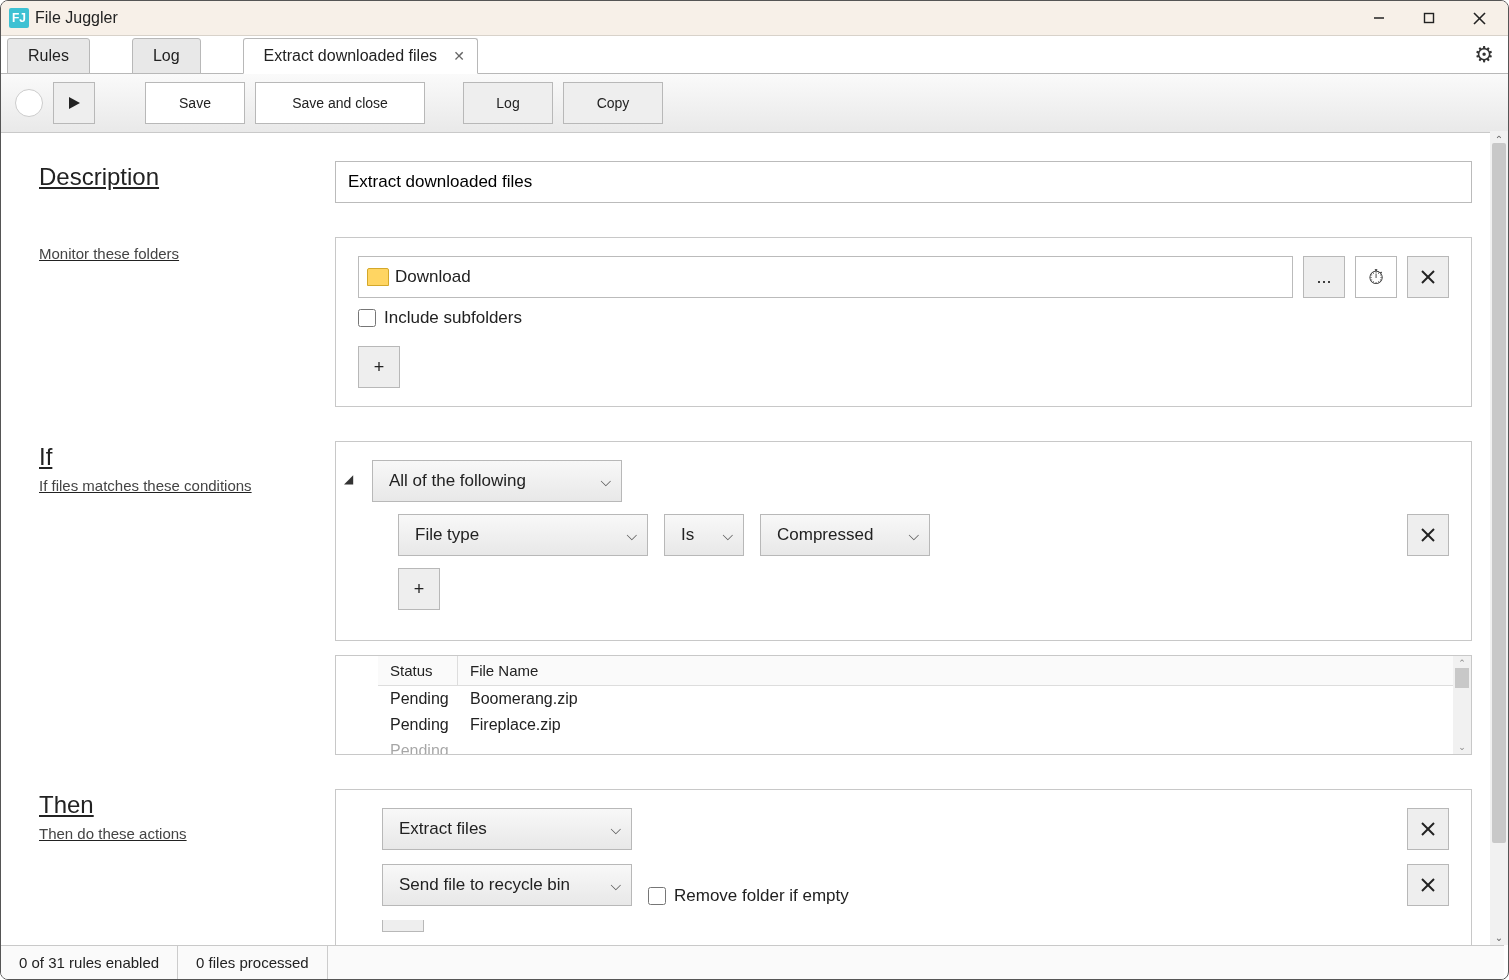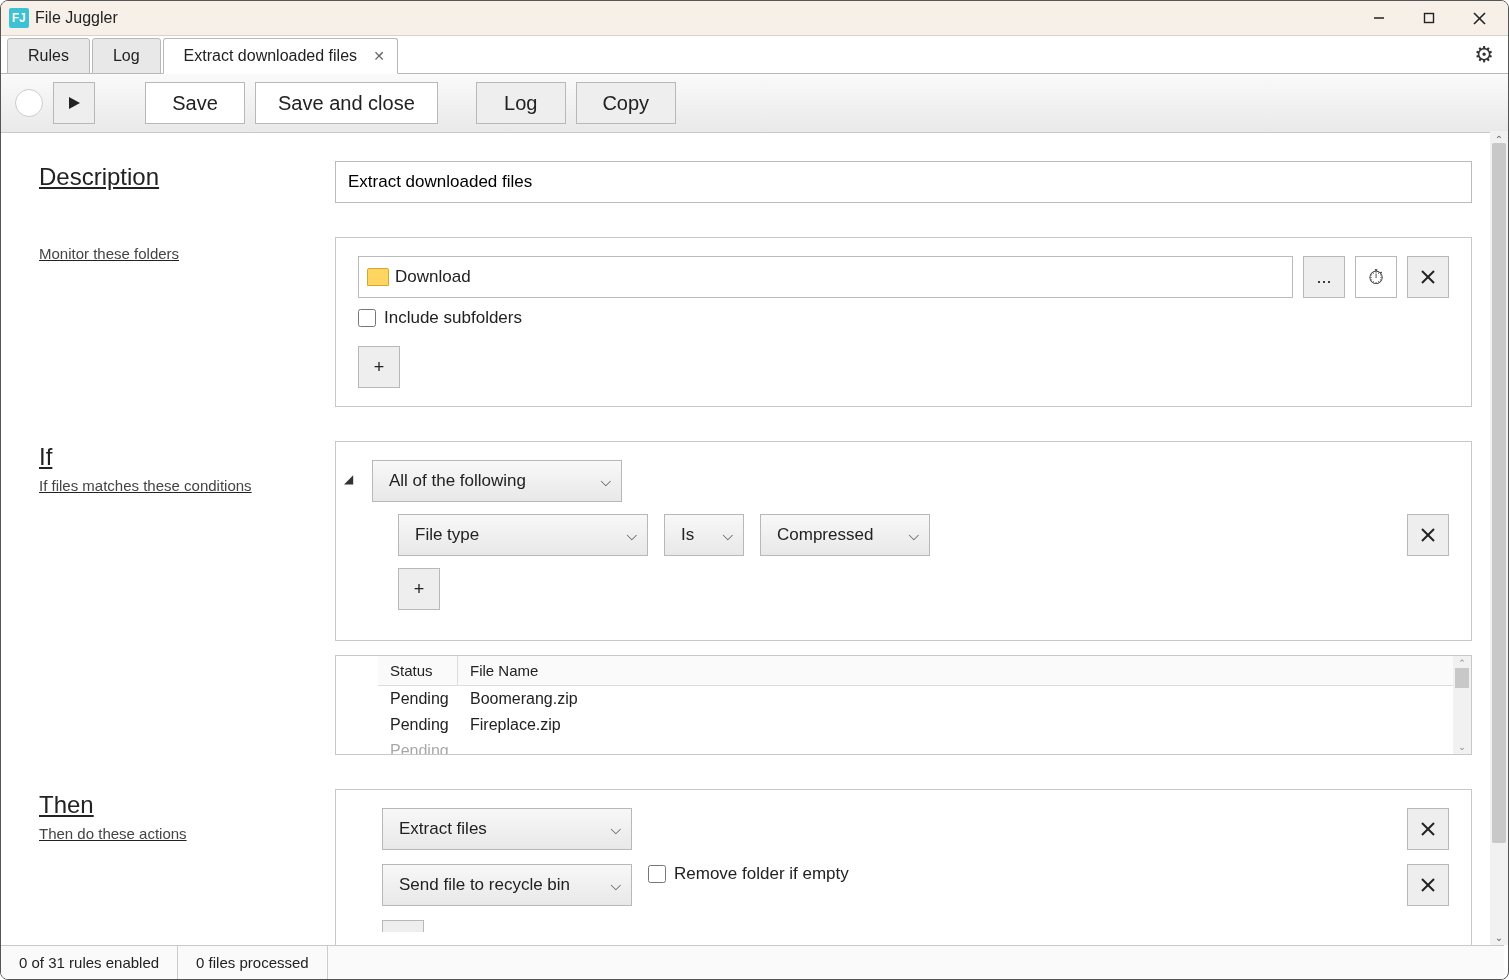--- a/index.html
+++ b/index.html
@@ -31,21 +31,21 @@
 }
 .titlebar .title { font-size: 16px; }
 .titlebar .spacer { flex: 1; }
 .titlebar .win-btn {
   width: 50px; height: 35px; display: flex; align-items: center;
   justify-content: center; cursor: default;
 }
 .tabs-row {
   display: flex; align-items: flex-end; height: 38px;
   background: #fff; border-bottom: 1px solid #b8b8b8;
-  padding-left: 6px; position: relative;
+  padding-left: 6px; position: relative; gap: 40px;
 }
 .tab {
   padding: 8px 20px; border: 1px solid #b8b8b8;
   background: #e8e8e8; margin-right: 2px; font-size: 16px;
   border-top-left-radius: 3px; border-top-right-radius: 3px;
   position: relative; bottom: -1px;
 }
 .tab.active {
   background: #fff; border-bottom: 1px solid #fff;
   padding-right: 40px;
@@ -58,21 +58,21 @@
   position: absolute; right: 14px; top: 6px; font-size: 22px; color: #333;
 }
 .toolbar {
   display: flex; align-items: center; gap: 10px;
   padding: 8px 14px; background: linear-gradient(#fafafa,#e9e9e9);
   border-bottom: 1px solid #c9c9c9;
 }
 .tb-btn {
   height: 42px; border: 1px solid #b8b8b8; background: #eee;
   display: flex; align-items: center; justify-content: center;
-  font-size: 20px; padding: 0 22px;
+  font-size: 14px; padding: 0 22px;
 }
 .tb-btn.icon-only { padding: 0; width: 42px; }
 .tb-btn.flat { background: #fff; }
 .tb-btn.radio { border-radius: 50%; width: 28px; height: 28px; padding:0; background:#fff; border-color:#ccc;}
 .content {
   position: absolute; top: 130px; bottom: 34px; left: 0; right: 12px;
   overflow-y: auto; padding: 30px 24px 20px 38px;
 }
 .section { display: flex; margin-bottom: 34px; }
 .sec-label { width: 296px; flex-shrink: 0; padding-top: 2px; text-decoration: underline; }
@@ -123,21 +123,21 @@
   border-top:1px solid #c9c9c9; background:#fafafa;
   display:flex; align-items:center; font-size:15px;
 }
 .statusbar .cell{ padding:0 18px; border-right:1px solid #ccc; height:100%; display:flex; align-items:center;}
 .scrollbar-v { position:absolute; right:0; top:130px; bottom:34px; width:18px; background:#f1f1f1;}
 .scrollbar-v .thumb{ position:absolute; left:2px; right:2px; top:12px; height:700px; background:#c8c8c8; border-radius:2px;}
 .scrollbar-v .arr{position:absolute; left:0;right:0;height:16px;display:flex;align-items:center;justify-content:center;font-size:10px;color:#666;}
 .scrollbar-v .arr.top{top:0;} .scrollbar-v .arr.bot{bottom:0;}
 .tb-scroll{position:absolute;right:0;top:0;bottom:0;width:18px;background:#f1f1f1;}
 .tb-scroll .thumb{position:absolute;left:2px;right:2px;top:12px;height:20px;background:#c8c8c8;}
-.then-row{display:flex;align-items:flex-start;gap:16px;margin-bottom:14px;padding-left:24px;}
+.then-row{display:flex;align-items:flex-end;gap:16px;margin-bottom:14px;padding-left:24px;}
 </style>
 </head>
 <body>
 
 <div class="titlebar">
   <div class="app-icon">FJ</div>
   <div class="title">File Juggler</div>
   <div class="spacer"></div>
   <div class="win-btn">
     <svg width="12" height="12">

